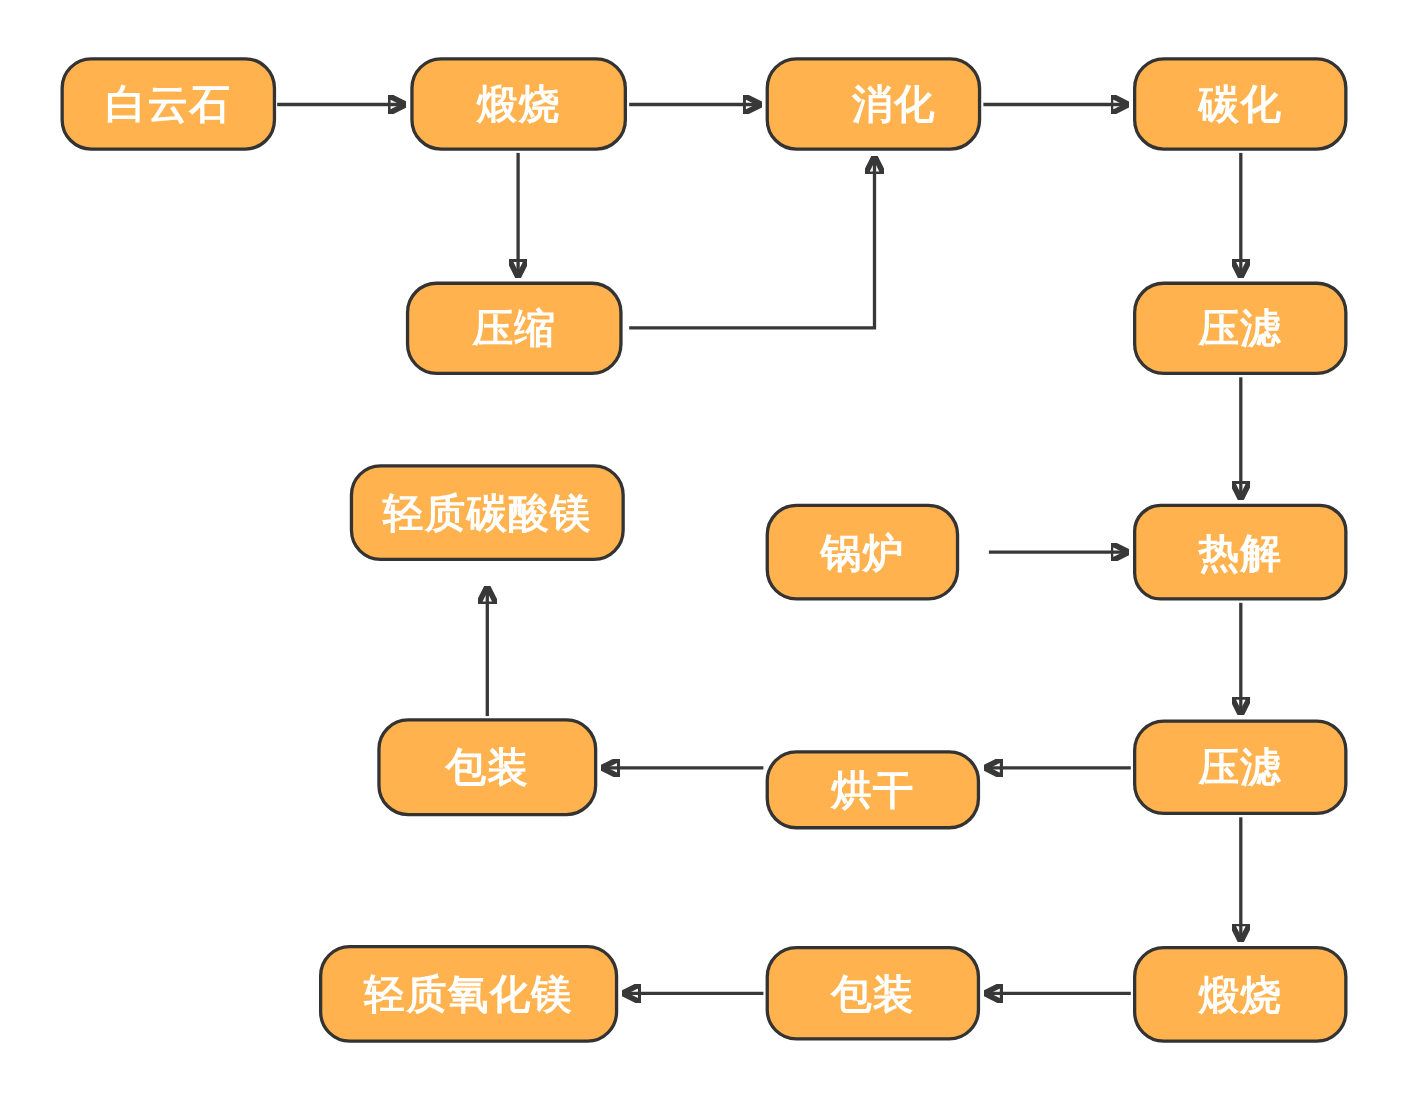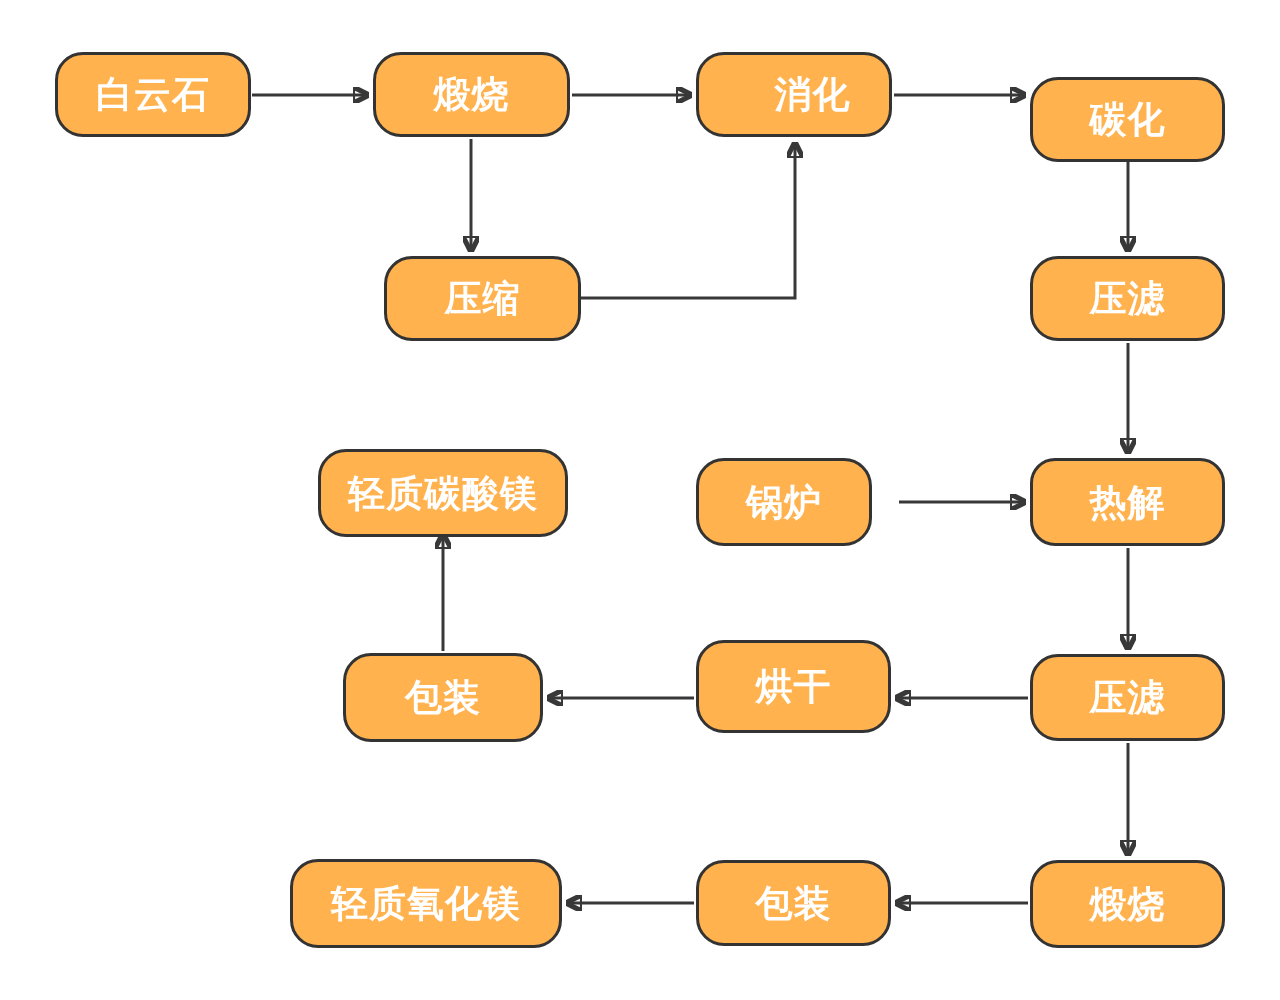--- a/index.html
+++ b/index.html
@@ -49,28 +49,28 @@
     letter-spacing: 1px;
     line-height: 1;
     white-space: nowrap;
     user-select: none;
   }
 
   
   #n-dolomite            { left: 55px;   top: 52px;  width: 196px; height: 85px; }
   #n-calcination1        { left: 373px;  top: 52px;  width: 197px; height: 85px; }
   #n-digestion           { left: 696px;  top: 52px;  width: 196px; height: 85px; padding-left: 37px; }
-  #n-carbonization       { left: 1030px; top: 52px;  width: 195px; height: 85px; margin-top: 25px; }
-  #n-compression         { left: 384px;  top: 256px; width: 197px; height: 85px; }
+  #n-carbonization       { left: 1030px; top: 52px;  width: 195px; height: 85px; }
+  #n-compression         { left: 369px;  top: 256px; width: 197px; height: 85px; }
   #n-filter1             { left: 1030px; top: 256px; width: 195px; height: 85px; }
-  #n-light-mg-carbonate  { left: 318px;  top: 449px; width: 250px; height: 88px; }
+  #n-light-mg-carbonate  { left: 318px;  top: 422px; width: 250px; height: 88px; }
   #n-boiler              { left: 696px;  top: 458px; width: 176px; height: 88px; }
   #n-pyrolysis           { left: 1030px; top: 458px; width: 195px; height: 88px; border-radius: 25px; }
   #n-packaging1          { left: 343px;  top: 653px; width: 200px; height: 89px; }
-  #n-drying              { left: 696px;  top: 640px; width: 195px; height: 93px; }
+  #n-drying              { left: 696px;  top: 682px; width: 195px; height: 72px; }
   #n-filter2             { left: 1030px; top: 654px; width: 195px; height: 87px; }
   #n-light-mg-oxide      { left: 290px;  top: 859px; width: 272px; height: 89px; }
   #n-packaging2          { left: 696px;  top: 860px; width: 195px; height: 86px; }
   #n-calcination2        { left: 1030px; top: 860px; width: 195px; height: 88px; }
 </style>
 </head>
 <body>
 
 <div class="canvas">
 

